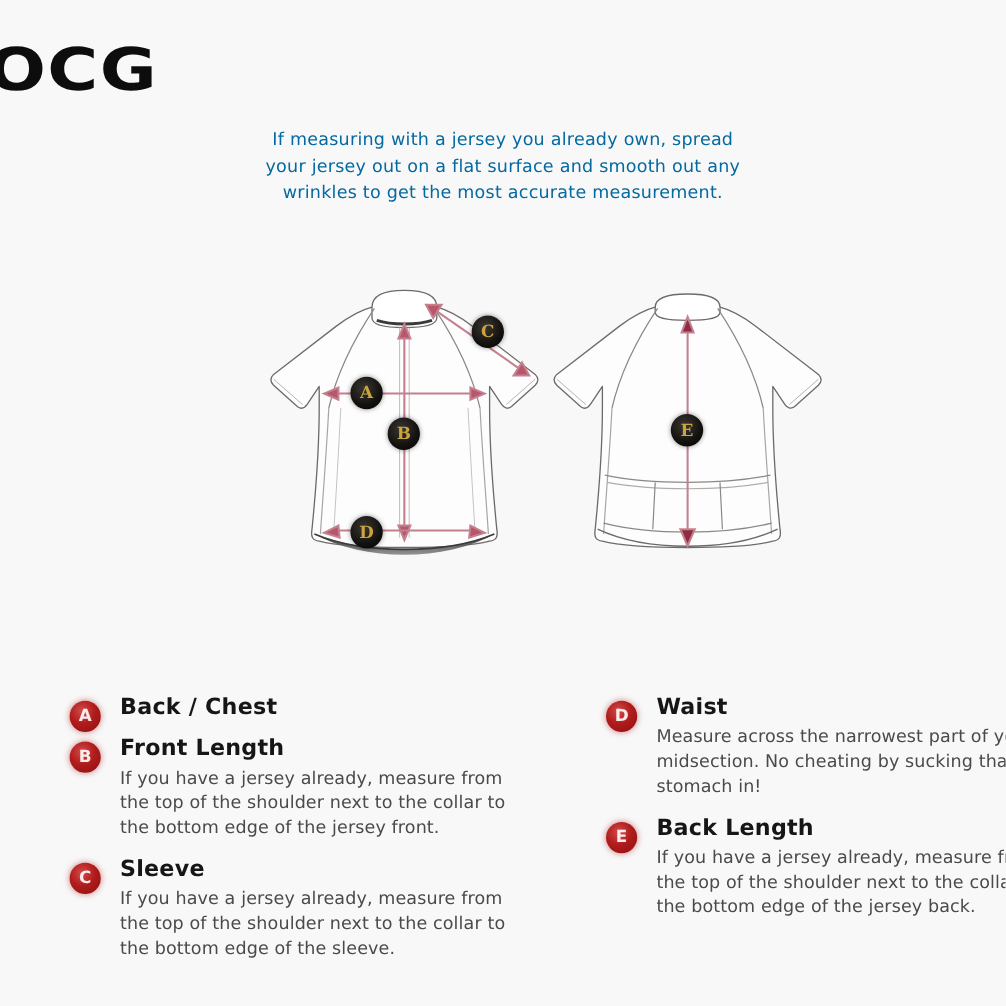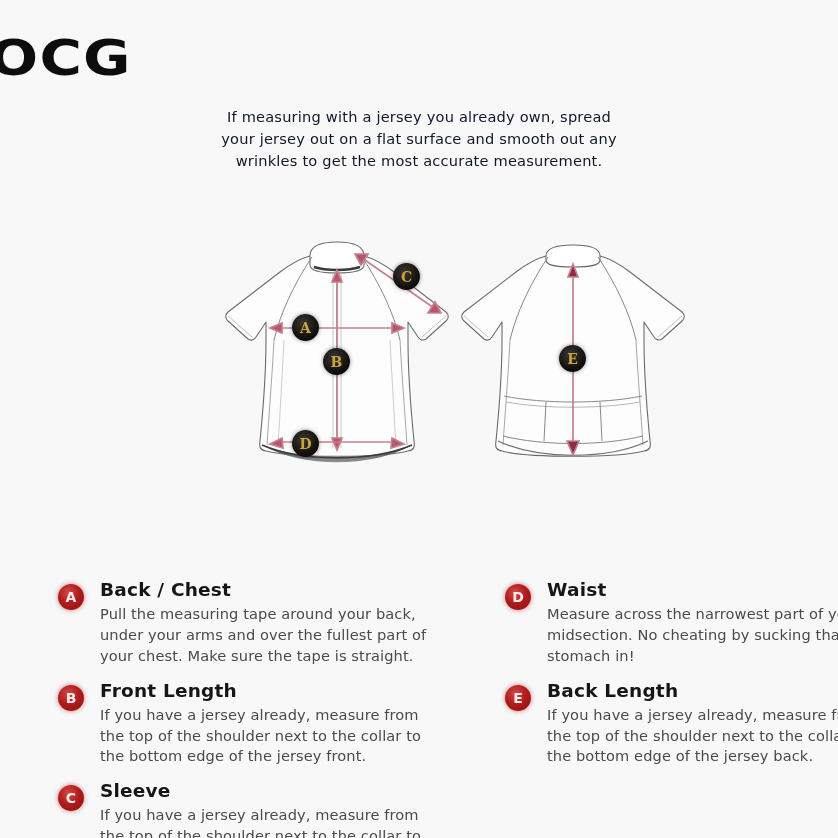--- a/index.html
+++ b/index.html
@@ -26,21 +26,21 @@
     color:#0d0d0d;
     line-height:1;
     transform:scaleX(1.18);
   }
   .intro{
     position:absolute;
     left:219px;width:400px;top:106px;
     text-align:center;
     font-size:14.6px;
     line-height:1.52;
-    color:#0f172a;
+    color:#0369a1;
     letter-spacing:.2px;
   }
 
   
   .diagram{
     position:absolute;left:0;top:236px;width:838px;height:270px;
   }
   .jersey{position:absolute;top:0;}
   .jersey.front{left:222px;width:230px;height:260px;}
   .jersey.back{left:458px;width:230px;height:260px;}
@@ -218,23 +218,20 @@
     </div>
   </div>
 
   <div class="legend">
 
     <div class="col left">
 
       <div class="entry">
         <div class="lbadge">A</div>
         <div class="etitle">Back / Chest</div>
-        <div class="ebody">Pull the measuring tape around your back,
-under your arms and over the fullest part of
-your chest. Make sure the tape is straight.</div>
       </div>
 
       <div class="entry">
         <div class="lbadge">B</div>
         <div class="etitle">Front Length</div>
         <div class="ebody">If you have a jersey already, measure from
 the top of the shoulder next to the collar to
 the bottom edge of the jersey front.</div>
       </div>
 

